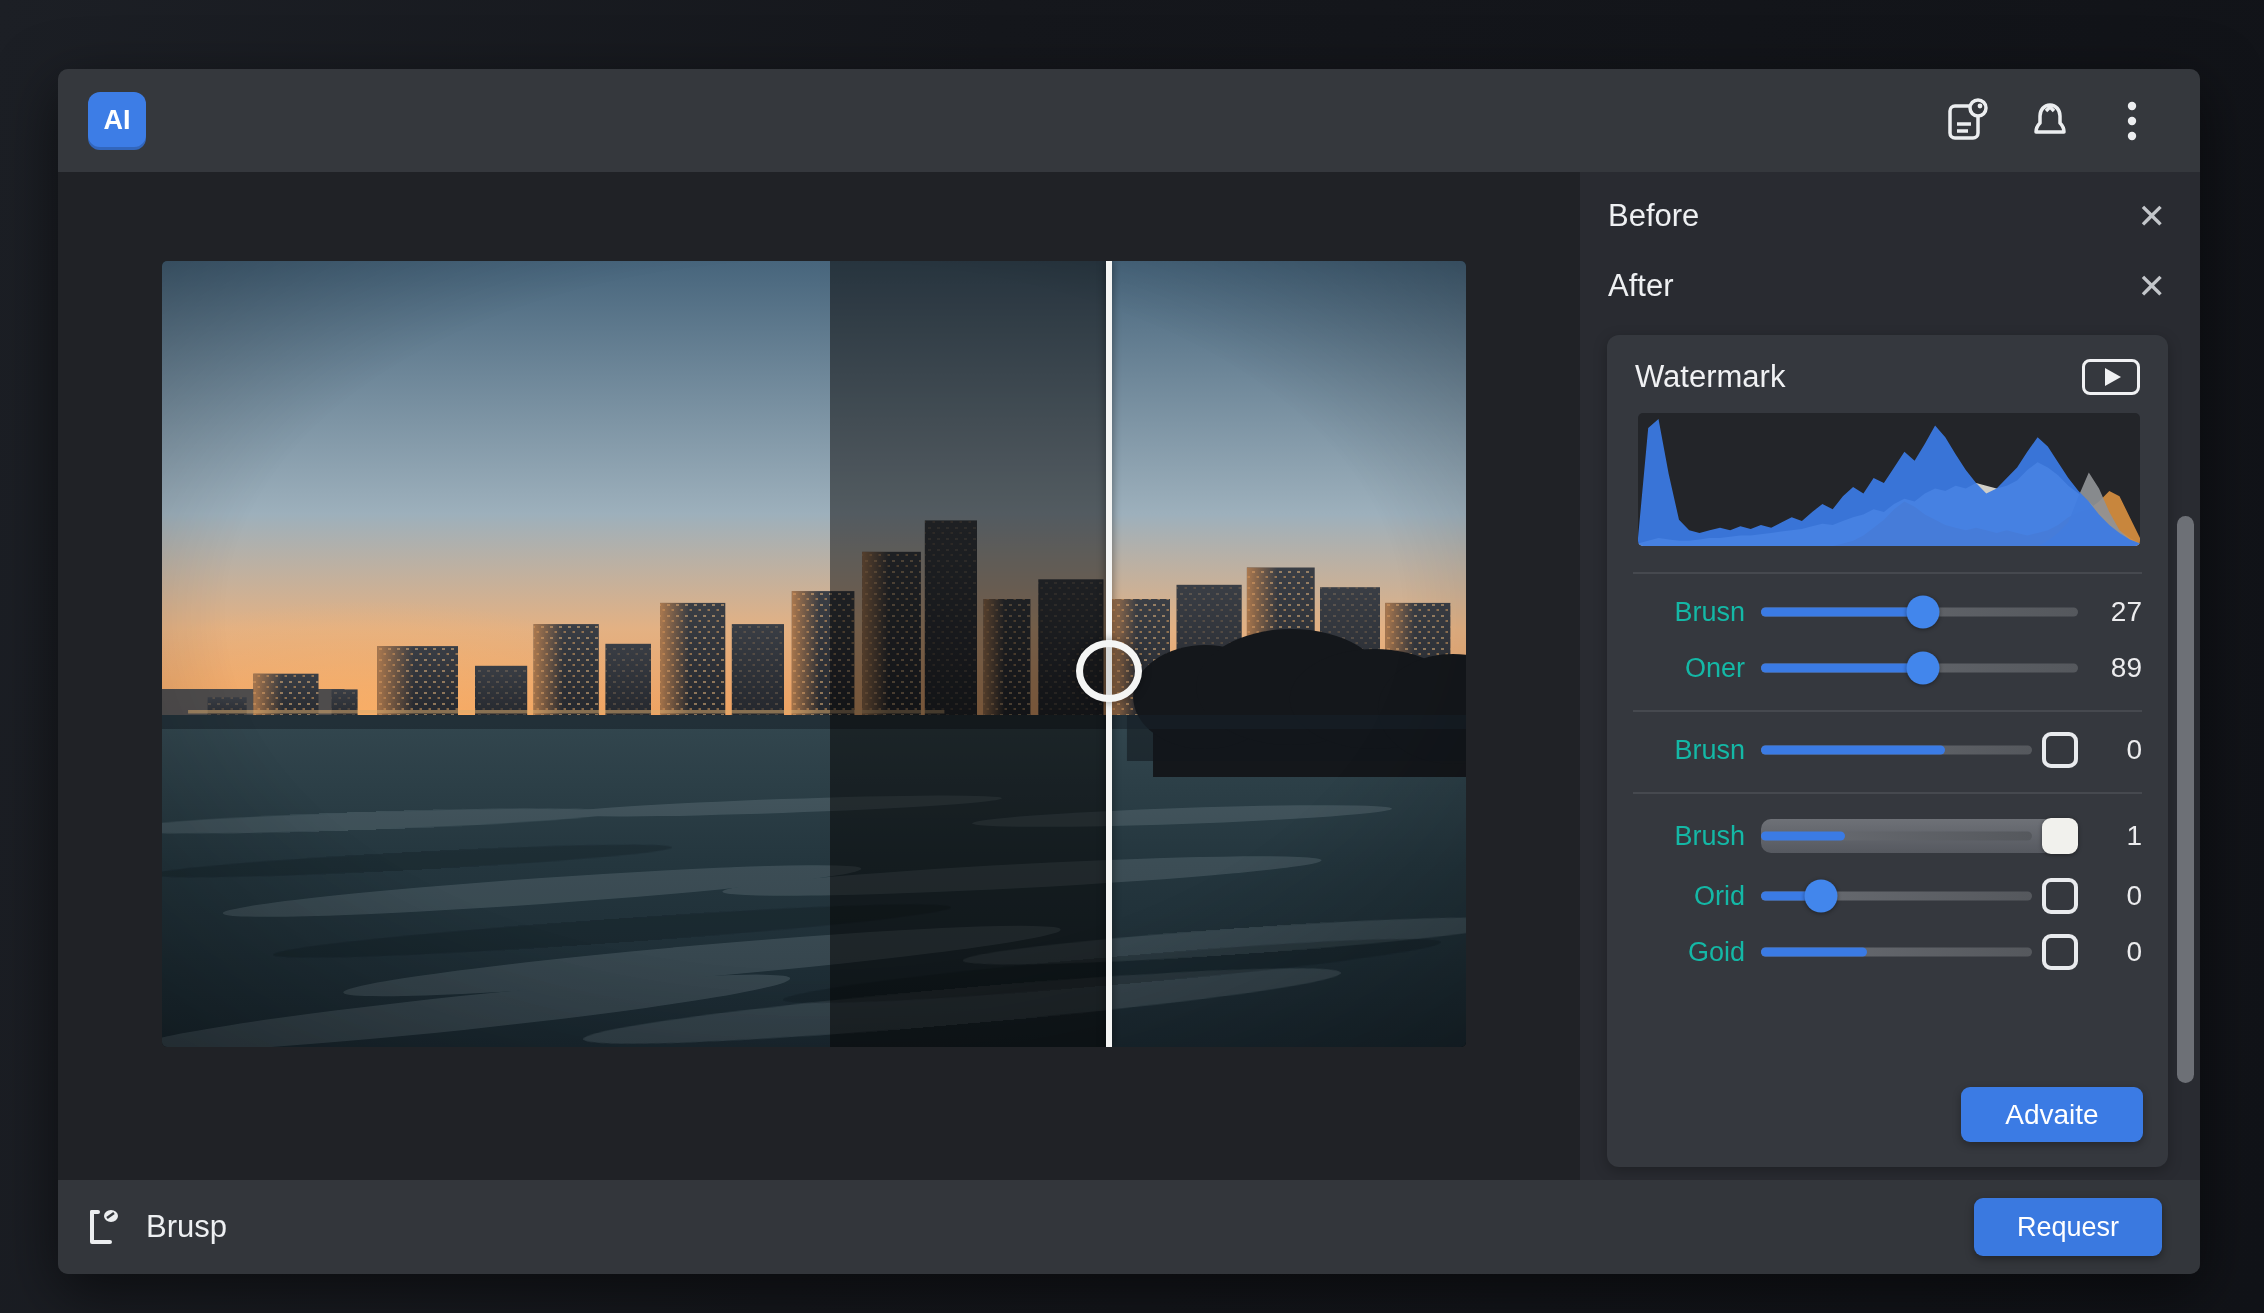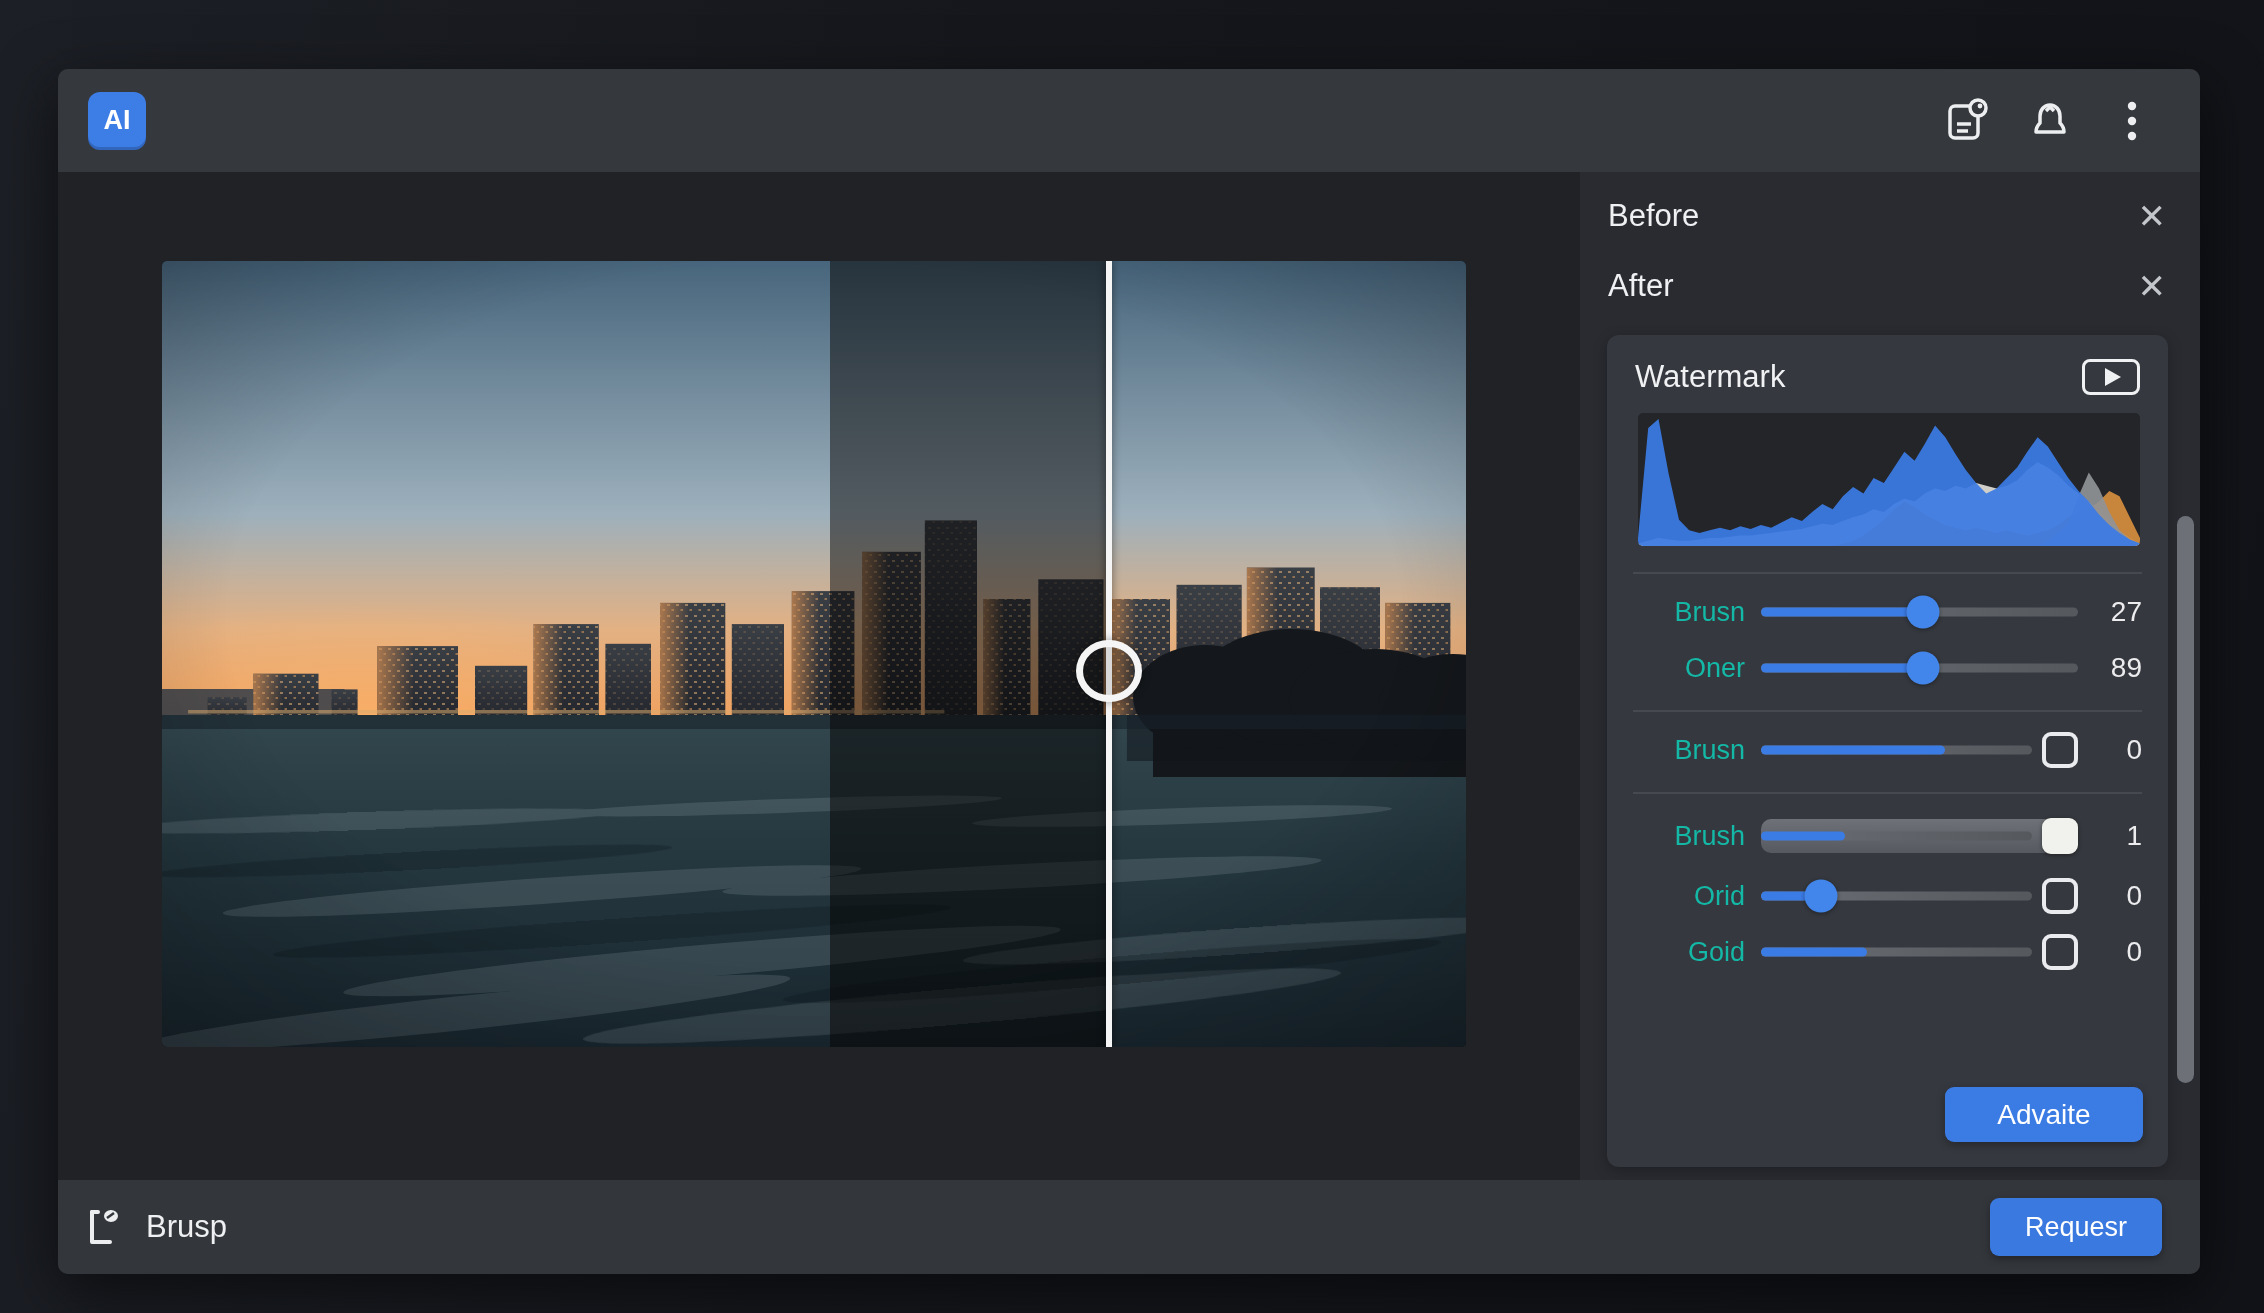--- a/index.html
+++ b/index.html
@@ -78,34 +78,34 @@
     border-radius:5px; background:#3b7be4; }
   .t-knob { position:absolute; top:50%; width:33px; height:33px; border-radius:50%;
     transform:translate(-50%,-50%); background:#4286ec; cursor:pointer;
     box-shadow:0 1px 4px rgba(0,0,0,.4); }
   .t-square { position:absolute; top:50%; right:0; width:36px; height:36px; transform:translateY(-50%);
     border:4px solid #e9ebee; border-radius:9px; background:transparent; cursor:pointer; }
   .t-square.filled { background:#f1f1ed; border-color:#f1f1ed; box-shadow:0 1px 4px rgba(0,0,0,.4); }
   .t-pill { position:absolute; top:50%; left:0; right:6px; height:34px; transform:translateY(-50%);
     border-radius:10px; background:linear-gradient(180deg,#6e7177,#565960); }
 
-  .advance-btn { position:absolute; right:25px; bottom:25px; width:198px; height:55px;
+  .advance-btn { position:absolute; right:25px; bottom:25px; width:182px; height:55px;
     background:#3b7be4; border:none; border-radius:9px; color:#fff; font-size:28px;
     font-family:"Liberation Sans",sans-serif; cursor:pointer; box-shadow:0 3px 8px rgba(0,0,0,.3); }
 
   .panel-scrollbar { position:absolute; right:6px; top:344px; width:17px; height:567px;
     border-radius:9px; background:#6d7076; cursor:grab; }
 
   
   .footer { position:absolute; left:0; right:0; bottom:0; height:94px; background:#33363b;
     display:flex; align-items:center; padding:0 38px 0 26px; }
   .tool-btn { display:flex; align-items:center; gap:22px; background:none; border:none; cursor:pointer; }
   .tool-label { color:#eef0f2; font-size:31px; }
   .footer-actions { margin-left:auto; display:flex; gap:23px; }
-  .blue-btn { width:172px; height:58px; background:#3a79e0; border:none; border-radius:9px;
+  .blue-btn { width:188px; height:58px; background:#3a79e0; border:none; border-radius:9px;
     color:#fff; font-size:27px; font-family:"Liberation Sans",sans-serif; cursor:pointer;
     box-shadow:0 3px 8px rgba(0,0,0,.35); }
 
   svg { display:block; }
 </style>
 </head>
 <body>
 
 <div class="app-window">
 

